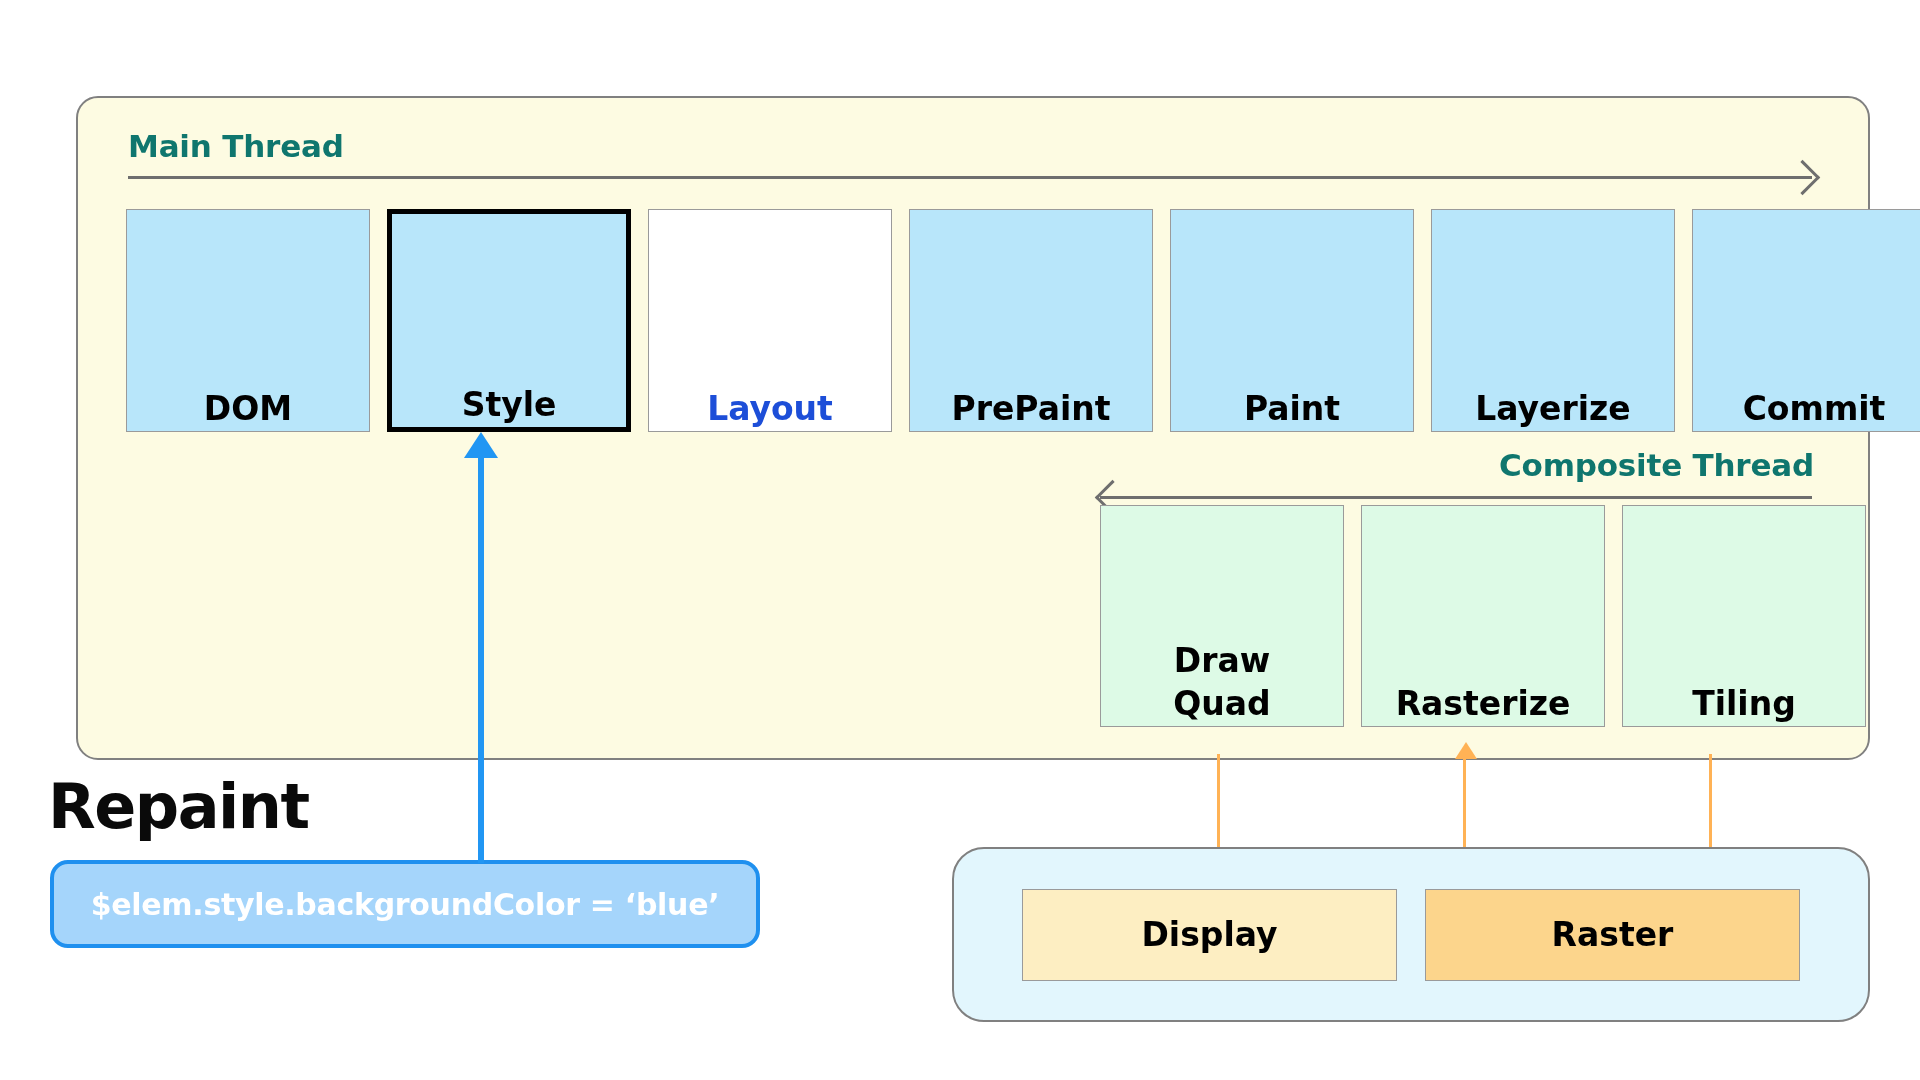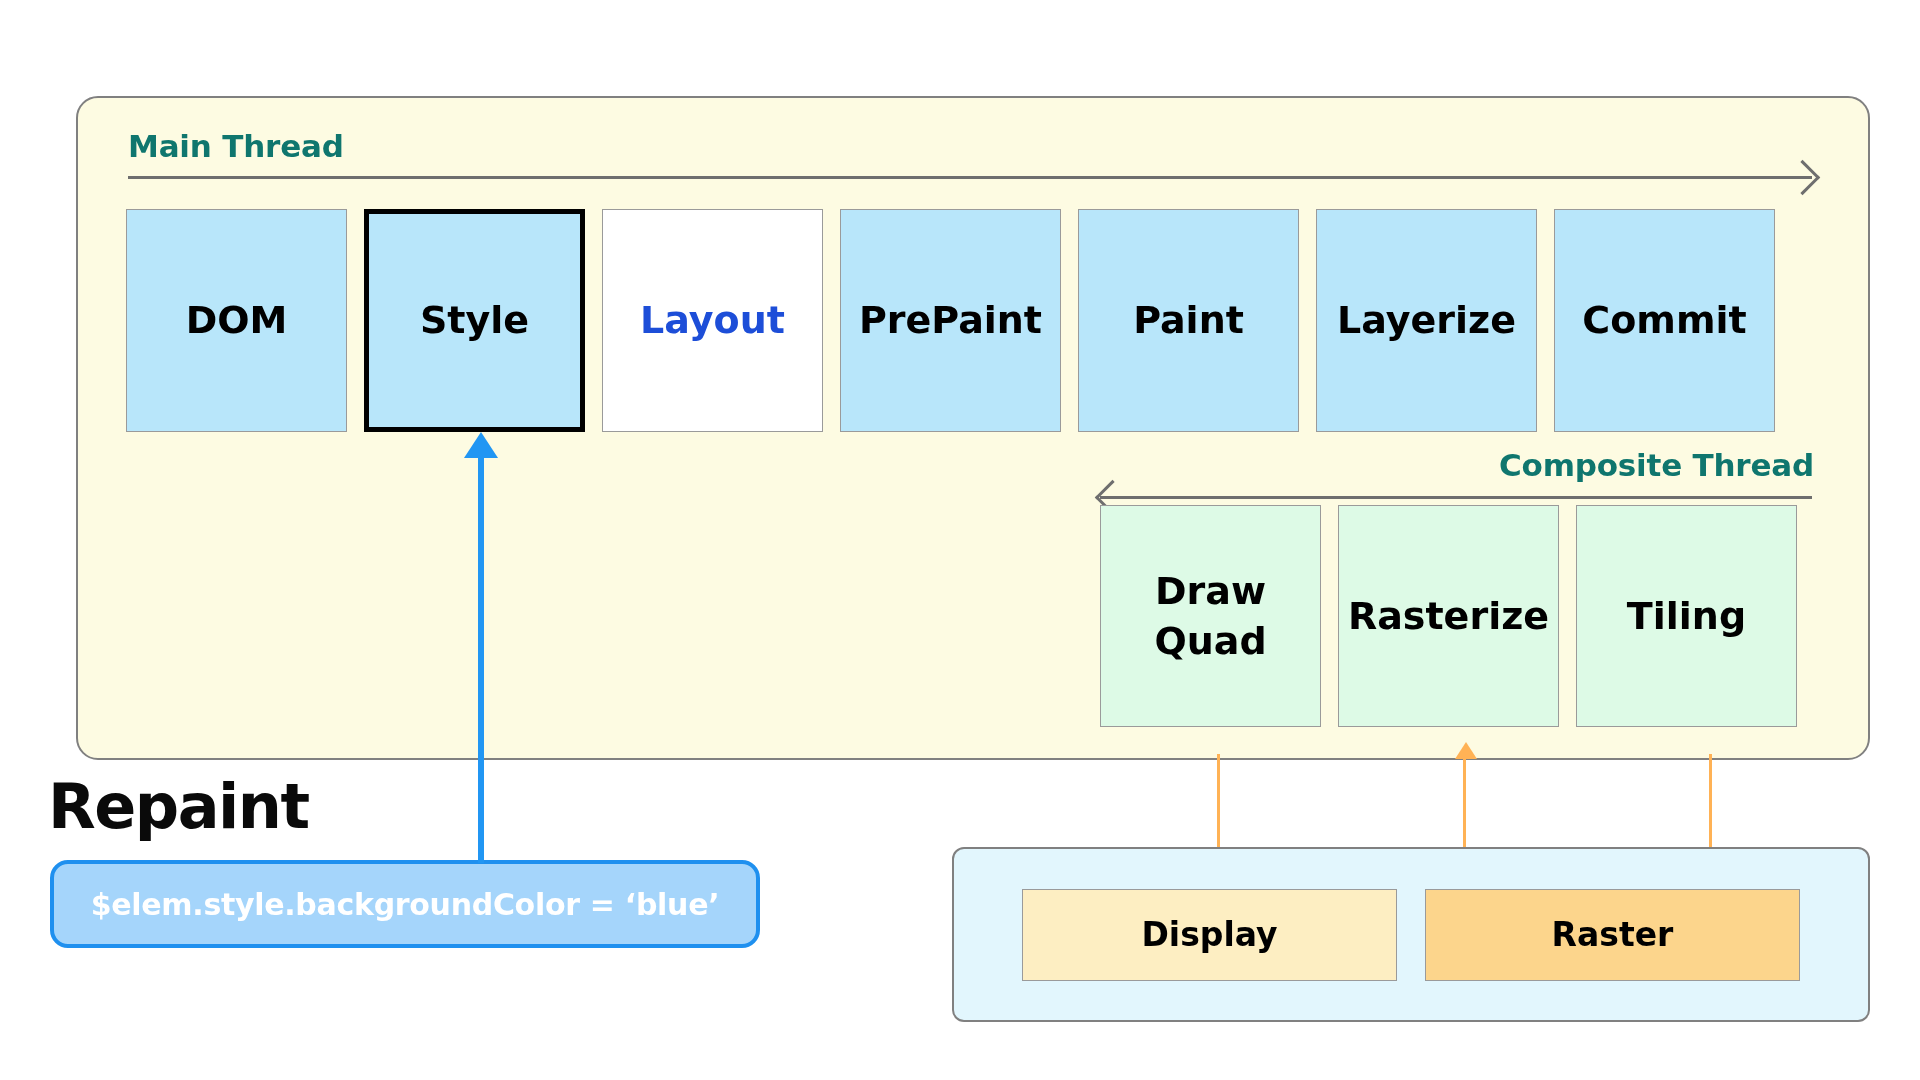--- a/index.html
+++ b/index.html
@@ -67,29 +67,29 @@
   
   .stage-row {
     position: absolute;
     display: flex;
     gap: 17px;
   }
   #main-stage-row { left: 48px; top: 111px; }
   #composite-stage-row { left: 1022px; top: 407px; }
 
   .stage-box {
-    width: 221px;
+    width: 244px;
     height: 223px;
     box-sizing: border-box;
     display: flex;
-    align-items: center;
+    align-items: flex-end;
     justify-content: center;
     text-align: center;
     font-weight: bold;
-    font-size: 38px;
+    font-size: 33px;
     line-height: 1.32;
     color: #000000;
     border: 1px solid #9a9a9a;
   }
   .stage-box.blue { background: #b8e6fa; }
   .stage-box.green { background: #ddfae6; }
   .stage-box.skipped {
     background: #ffffff;
     color: #1d4ed8;
   }
@@ -151,21 +151,21 @@
 
   
   #device-panel {
     position: absolute;
     left: 952px;
     top: 847px;
     width: 918px;
     height: 175px;
     background: #e2f6fd;
     border: 2px solid #808080;
-    border-radius: 12px;
+    border-radius: 32px;
     box-sizing: border-box;
     display: flex;
     align-items: center;
     gap: 28px;
     padding: 0 68px;
   }
   .device-box {
     height: 92px;
     box-sizing: border-box;
     border: 1px solid #9a9a9a;

